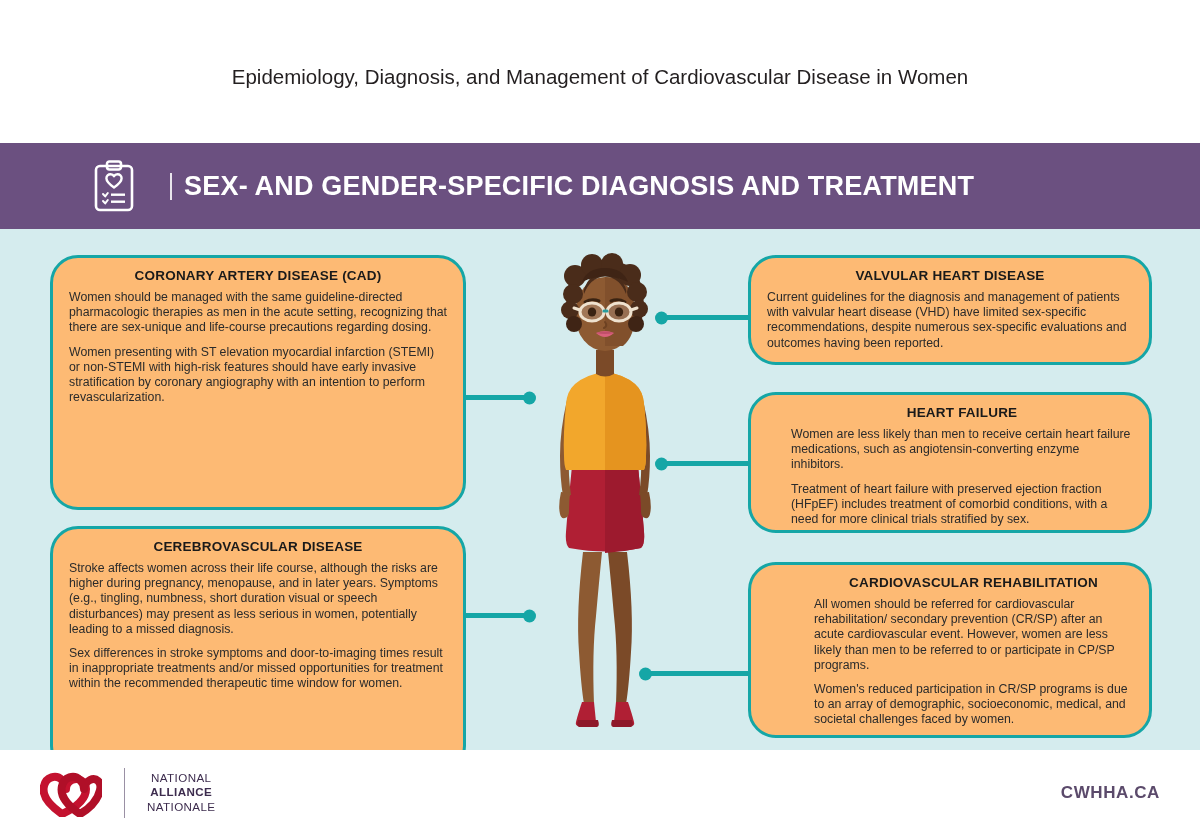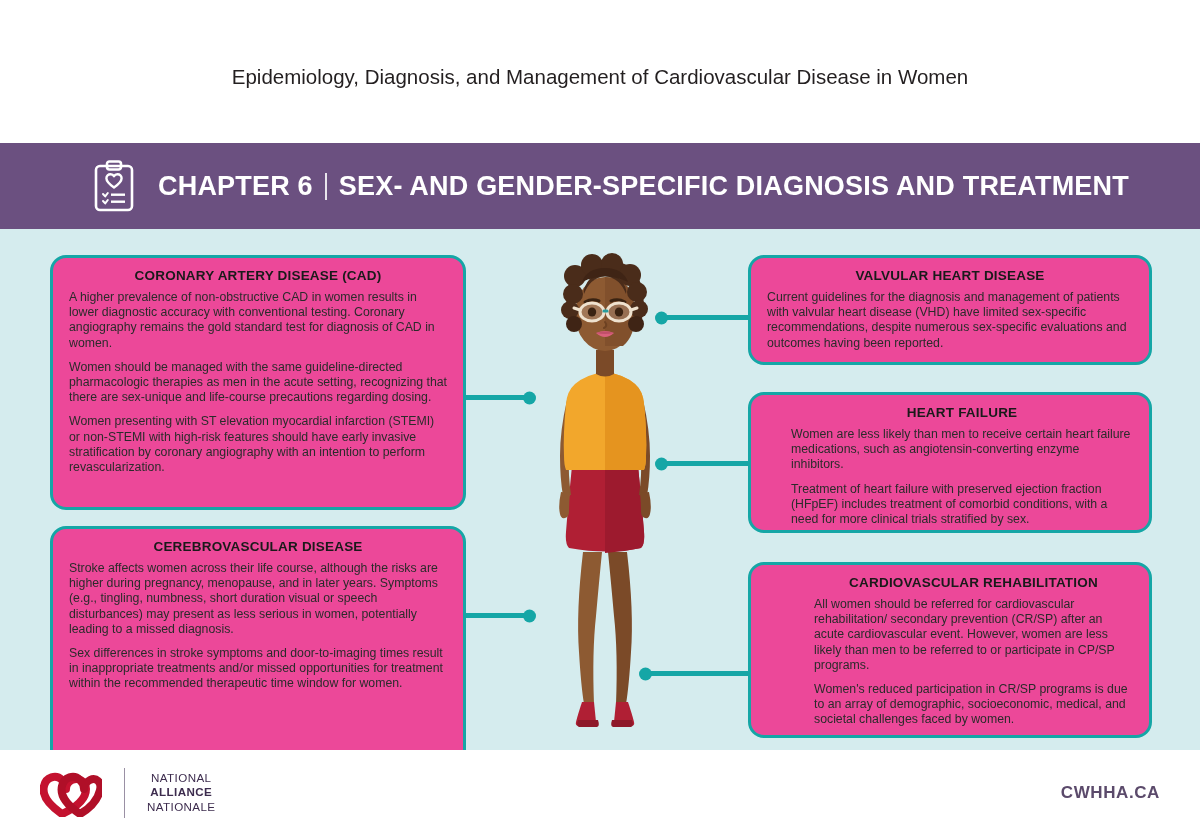--- a/index.html
+++ b/index.html
@@ -50,23 +50,23 @@
 
   
   .content {
     position: absolute; left: 0; top: 229px; width: 1200px; height: 521px;
     background: #d5ecee;
   }
 
   
   .box {
     position: absolute;
-    background: #ec4899;
+    background: #fdba74;
     border: 3px solid #15a6a6;
-    border-radius: 16px;
+    border-radius: 28px;
   }
   .box-inner { padding: 10px 16px 12px 16px; }
   .box-title {
     text-align: center; font-size: 13.5px; font-weight: bold;
     color: #1a1a1a; letter-spacing: .2px; margin-bottom: 7px;
   }
   .box p {
     font-size: 12.3px; line-height: 15.2px; color: #2b2b2b;
     margin-bottom: 9px; text-align: left;
   }
@@ -133,21 +133,20 @@
         <rect x="4" y="6" width="36" height="44" rx="4" fill="none" stroke="#ffffff" stroke-width="2.6"></rect>
         <rect x="15" y="1.5" width="14" height="8" rx="2.4" fill="none" stroke="#ffffff" stroke-width="2.6"></rect>
         <path d="M22 27.5c-5.2-3.6-7.6-6.2-7.6-9.2 0-2.4 1.9-4.1 4.1-4.1 1.6 0 2.9.8 3.5 2 .6-1.2 1.9-2 3.5-2 2.2 0 4.1 1.7 4.1 4.1 0 3-2.4 5.6-7.6 9.2z" fill="none" stroke="#ffffff" stroke-width="2.4" stroke-linejoin="round"></path>
         <path d="M11 34l2.2 2.4 2.6-3.4" fill="none" stroke="#ffffff" stroke-width="2" stroke-linecap="round" stroke-linejoin="round"></path>
         <path d="M11 41l2.2 2.4 2.6-3.4" fill="none" stroke="#ffffff" stroke-width="2" stroke-linecap="round" stroke-linejoin="round"></path>
         <rect x="19" y="33.5" width="14" height="2.4" fill="#ffffff"></rect>
         <rect x="19" y="40.5" width="14" height="2.4" fill="#ffffff"></rect>
       </svg>
     </span>
     <div class="banner-text">
-      <span>CHAPTER 6</span>
       <span class="banner-sep"></span>
       <span>SEX- AND GENDER-SPECIFIC DIAGNOSIS AND TREATMENT</span>
     </div>
   </div>
 
   <div class="content"></div>
 
   <div class="conn to-right" id="conn-cad">
       <span class="dot"></span>
     </div>
@@ -219,21 +218,20 @@
 
       <path d="M85 70 q3 4 -1 6" stroke="#6d4122" stroke-width="2" fill="none" stroke-linecap="round"></path>
       <path d="M76 81 q9 -4 18 0 q-9 8 -18 0z" fill="#d9607d"></path>
       <path d="M76 81 q9 -3 18 0 q-9 2 -18 0z" fill="#c04f6a"></path>
     </svg>
   </div>
 
   <div class="box" id="box-cad">
     <div class="box-inner">
       <div class="box-title">CORONARY ARTERY DISEASE (CAD)</div>
-      <p>A higher prevalence of non-obstructive CAD in women results in lower diagnostic accuracy with conventional testing. Coronary angiography remains the gold standard test for diagnosis of CAD in women.</p>
       <p>Women should be managed with the same guideline-directed pharmacologic therapies as men in the acute setting, recognizing that there are sex-unique and life-course precautions regarding dosing.</p>
       <p>Women presenting with ST elevation myocardial infarction (STEMI) or non-STEMI with high-risk features should have early invasive stratification by coronary angiography with an intention to perform revascularization.</p>
     </div>
   </div>
 
   <div class="box" id="box-cvd">
     <div class="box-inner">
       <div class="box-title">CEREBROVASCULAR DISEASE</div>
       <p>Stroke affects women across their life course, although the risks are higher during pregnancy, menopause, and in later years. Symptoms (e.g., tingling, numbness, short duration visual or speech disturbances) may present as less serious in women, potentially leading to a missed diagnosis.</p>
       <p>Sex differences in stroke symptoms and door-to-imaging times result in inappropriate treatments and/or missed opportunities for treatment within the recommended therapeutic time window for women.</p>

